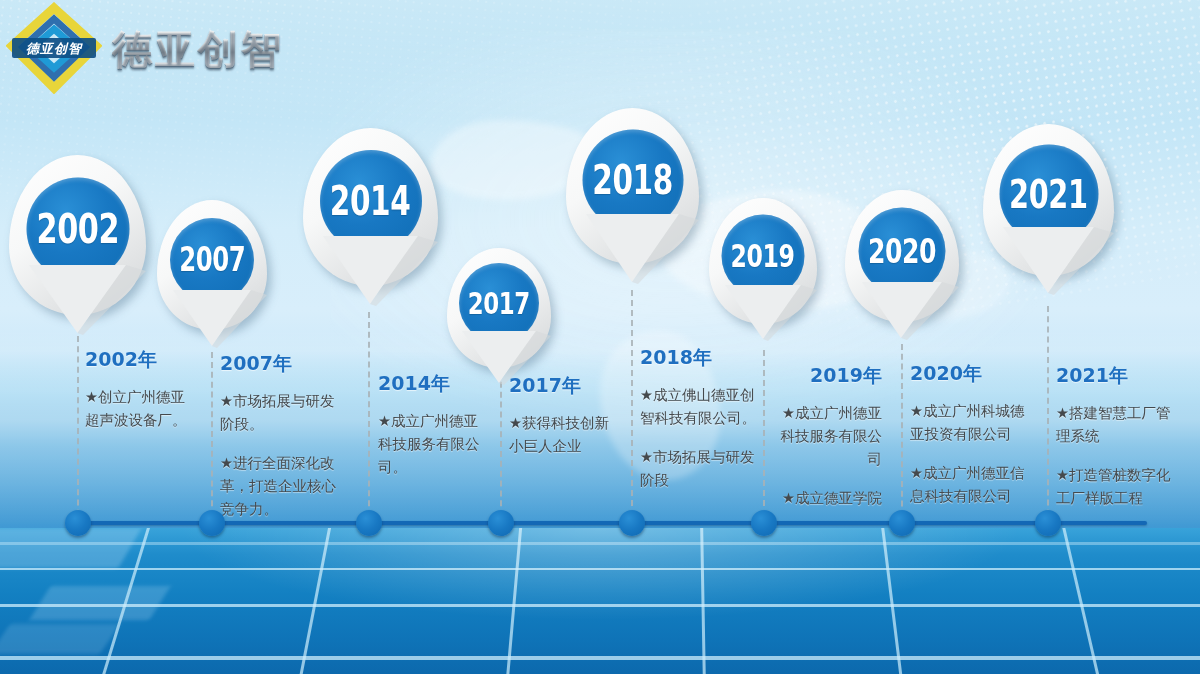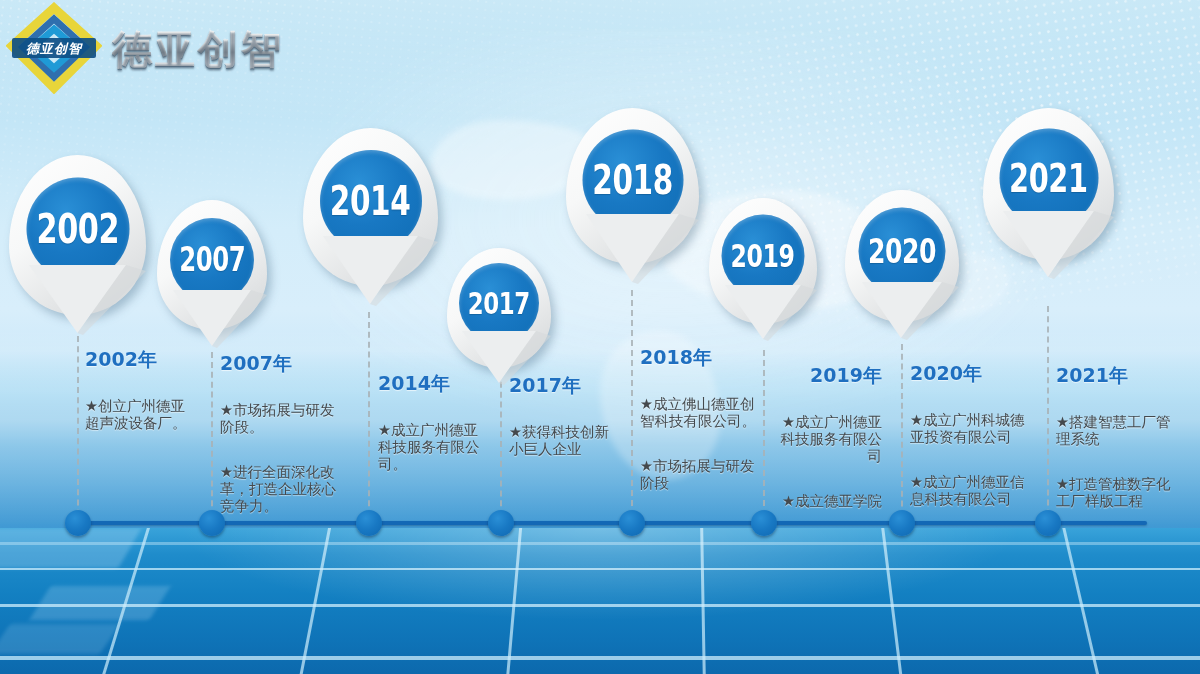--- a/index.html
+++ b/index.html
@@ -105,24 +105,24 @@
     box-shadow:0 2px 3px rgba(8,45,80,.45);}
   
   .block{position:absolute;}
   .block .yr{
     color:#1f6fc0;font-weight:bold;font-size:19px;line-height:22px;
     font-family:"DejaVu Sans","Liberation Sans",sans-serif;
     text-shadow:0 1px 1px rgba(255,255,255,.65);
     white-space:nowrap;
   }
   .block .item{
-    color:#44494d;font-size:14.5px;line-height:17px;
+    color:#44494d;font-size:14.5px;line-height:23px;
     font-family:"DejaVu Sans","Liberation Sans",sans-serif;
     text-shadow:0 1px 1px rgba(255,255,255,.6);
-    margin-top:28px;
+    margin-top:16px;
   }
   .block .item:first-of-type{margin-top:11px;}
 </style>
 </head>
 <body>
 
 <div id="stage">
 
   <div class="bg-glow-top"></div>
   <div class="bg-globe"></div>
@@ -251,21 +251,21 @@
       <div class="disc" style="width:87px;height:87px;top:46%;">
         <span class="year" style="font-size:34px;">2020</span>
       </div>
     </div>
     <svg width="114" height="58" viewBox="0 0 114 58" style="position:absolute;left:0;top:92px;">
       <polygon points="17,0 97,0 56,56" fill="#eceeef"></polygon>
       <polygon points="56,56 97,0 114,5 62,58" fill="#d6d9db" opacity=".55"></polygon>
     </svg>
   </div>
 
-  <div class="pin" style="left:983px;top:108px;width:131px;height:152px;">
+  <div class="pin" style="left:983px;top:124px;width:131px;height:152px;">
     <div class="body">
       <div class="disc" style="width:99px;height:99px;top:46%;">
         <span class="year" style="font-size:39px;">2021</span>
       </div>
     </div>
     <svg width="131" height="68" viewBox="0 0 131 68" style="position:absolute;left:0;top:103px;">
       <polygon points="20,0 111,0 65,66" fill="#eceeef"></polygon>
       <polygon points="65,66 111,0 131,6 71,68" fill="#d6d9db" opacity=".55"></polygon>
     </svg>
   </div>

